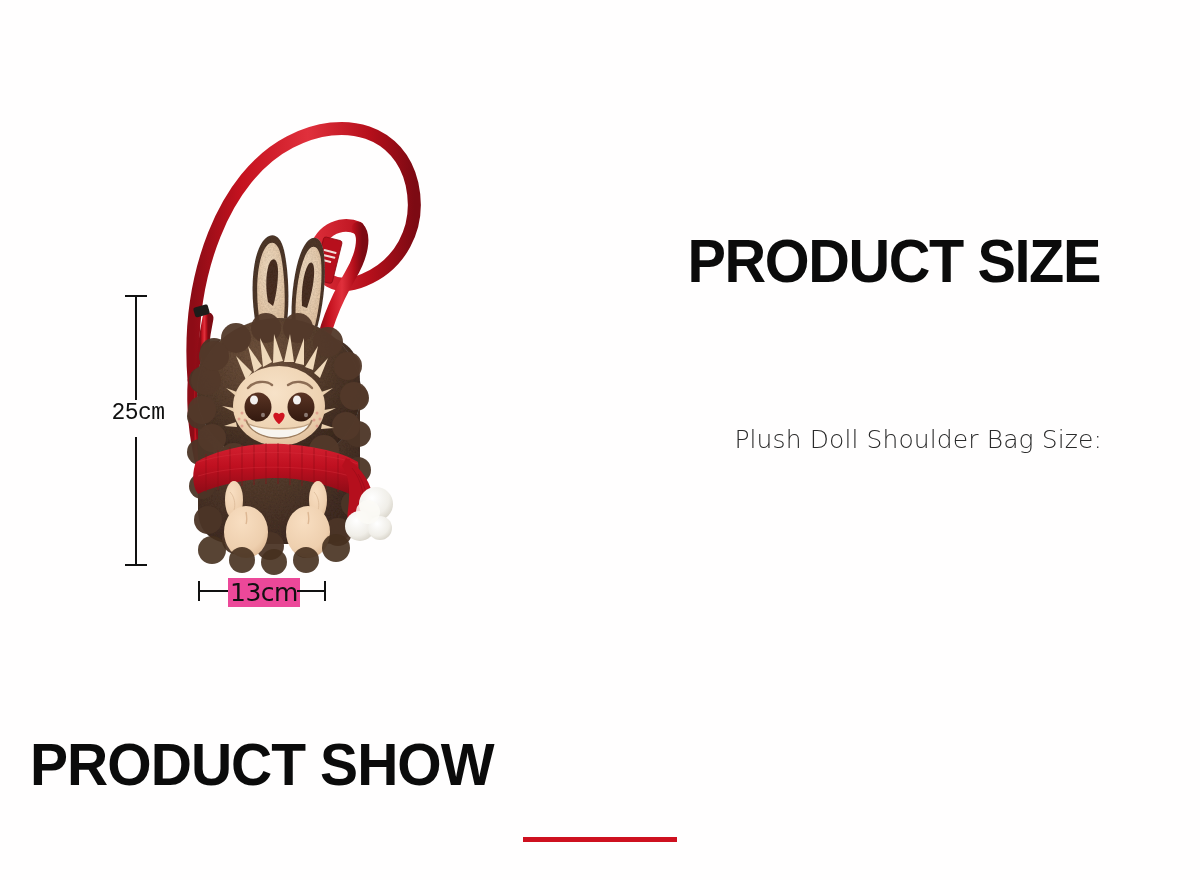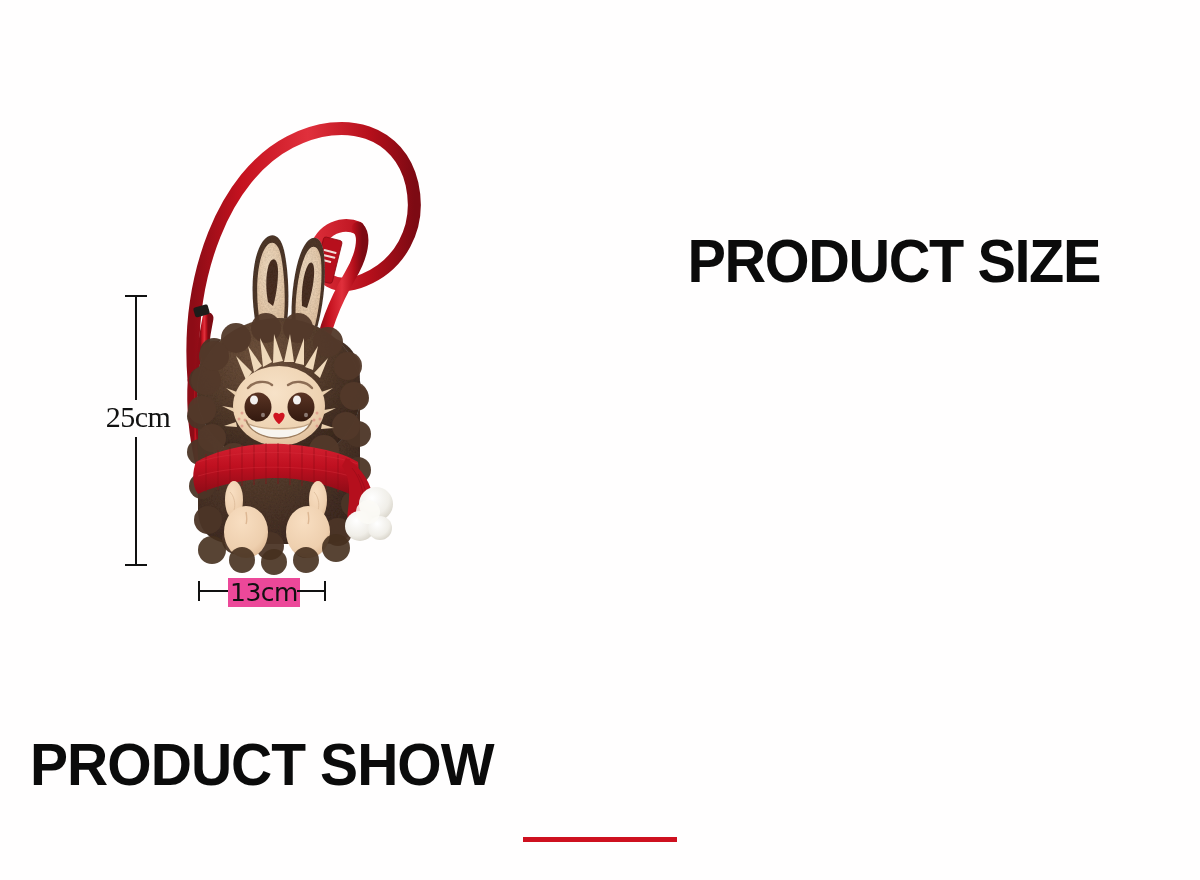--- a/index.html
+++ b/index.html
@@ -34,24 +34,24 @@
     position: absolute;
     width: 22px; height: 2px;
     background: #111;
     left: 125px;
   }
   #dim-v-label {
     position: absolute;
     left: 100px; top: 400px;
     width: 76px;
     text-align: center;
-    font-size: 30px;
+    font-size: 23px;
     color: #111;
     letter-spacing: -0.5px;
-    font-family: Liberation Serif, serif;
+    font-family: Liberation Mono, monospace;
   }
   .dim-line-h {
     position: absolute;
     top: 590px;
     height: 2px;
     background: #111;
   }
   .dim-cap-v {
     position: absolute;
     width: 2px; height: 20px;
@@ -415,18 +415,19 @@
     <div class="dim-line-h" style="left: 199px; width: 30px; background: rgb(17, 17, 17);"></div>
     <div id="dim-h-label">13cm</div>
     <div class="dim-line-h" style="left: 297px; width: 28px; background: rgb(17, 17, 17);"></div>
     <div class="dim-cap-v" style="left: 324px; background: rgb(17, 17, 17);"></div>
   </div>
 </div>
 
 <div id="size-heading">PRODUCT SIZE</div>
 
 <div id="size-desc">
+  <div>Plush Doll Shoulder Bag Size:</div>
 </div>
 
 <div id="show-block">
   <div id="show-heading">PRODUCT SHOW</div>
   <div id="show-rule" style="background: rgb(206, 16, 31);"></div>
 </div>
 
 </body></html>

